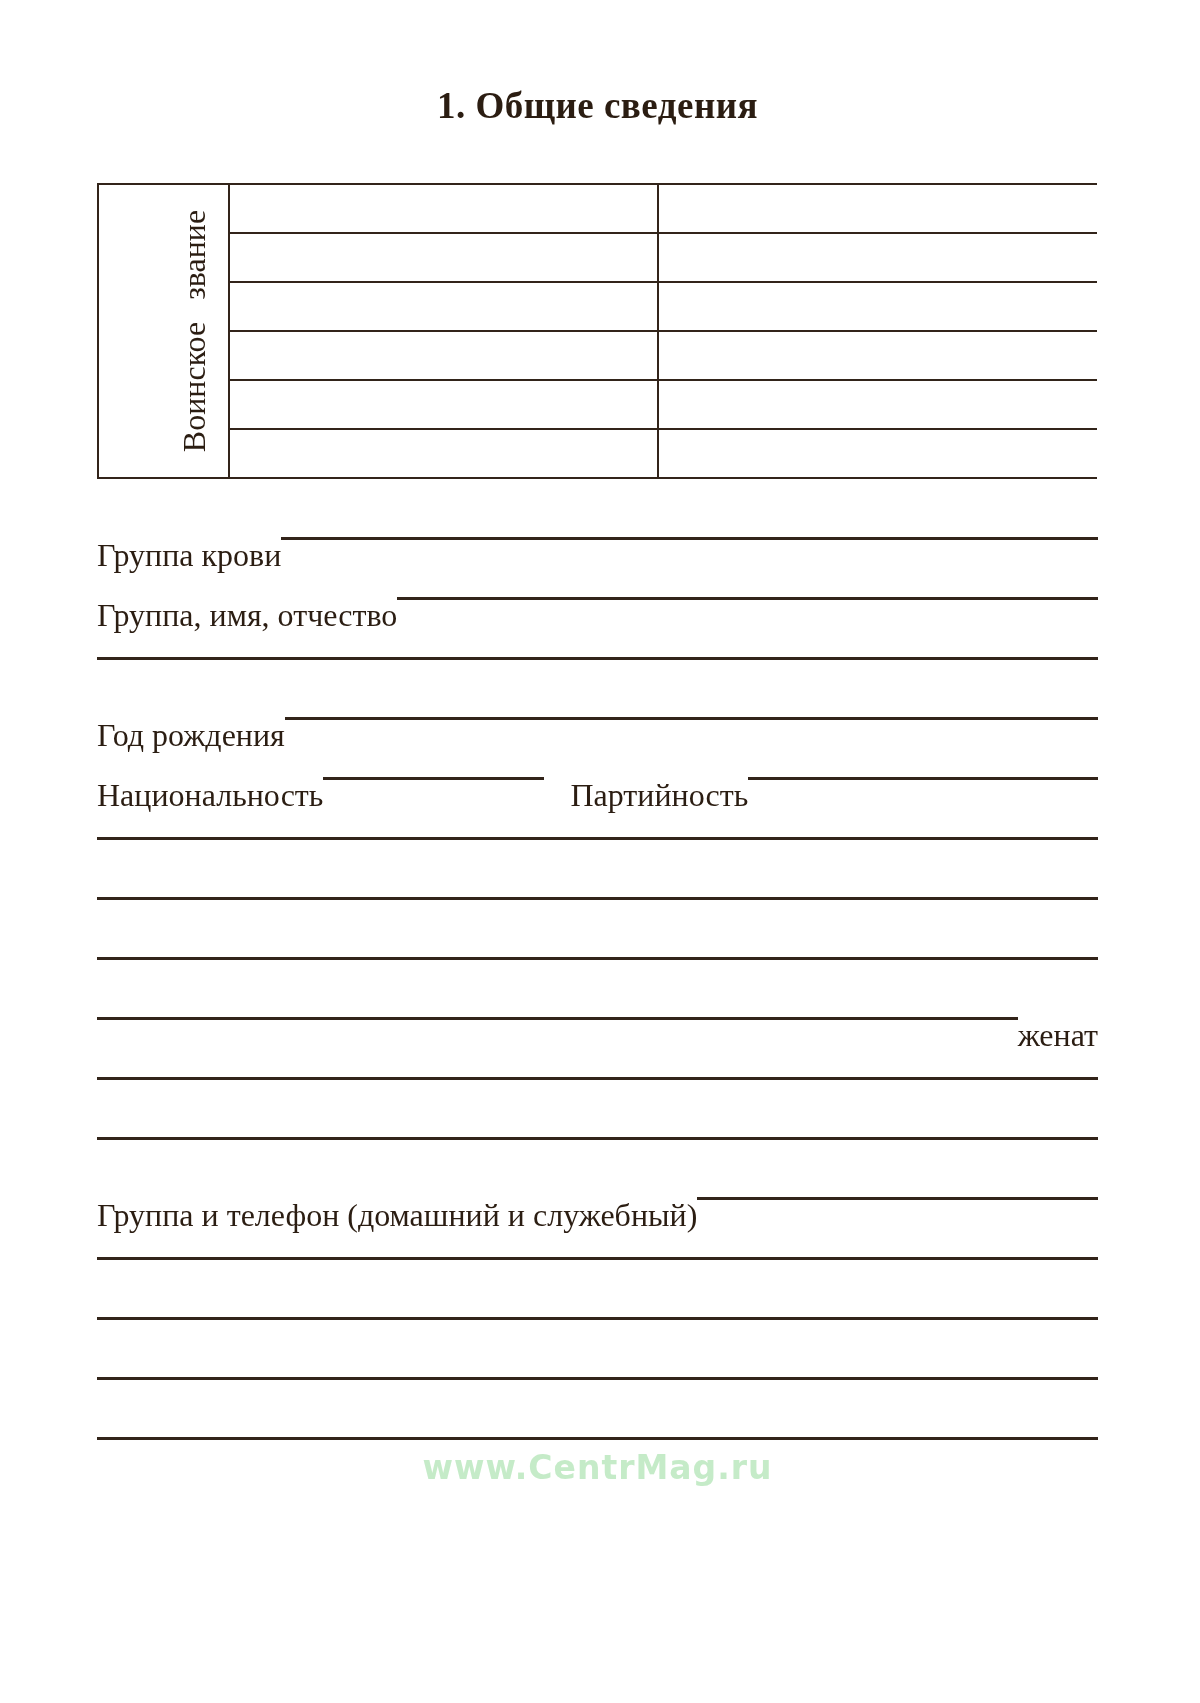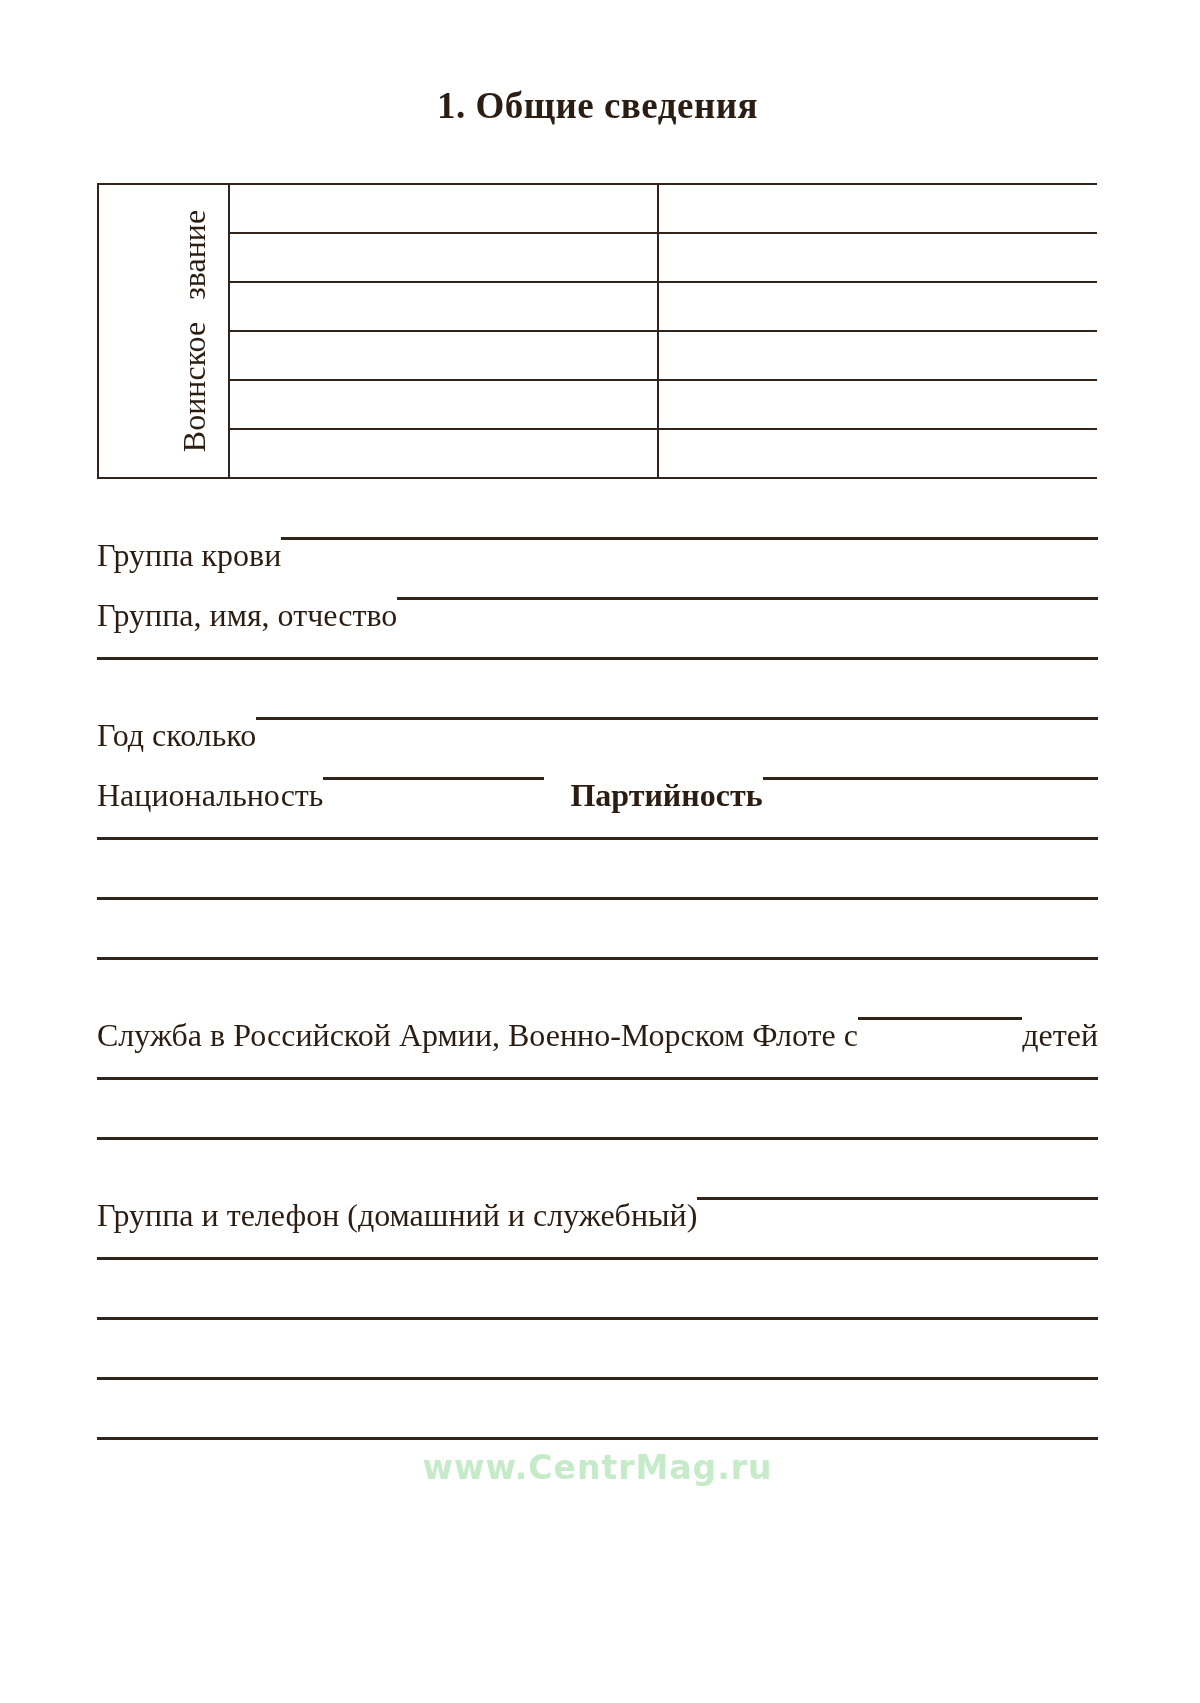--- a/index.html
+++ b/index.html
@@ -80,21 +80,21 @@
   .lbl{
     white-space:nowrap;
     padding-bottom:2px;
   }
   .fill{
     flex:1 1 auto;
     height:0;
     border-bottom:3px solid var(--line);
   }
   .fill.w221{flex:0 0 221px;}
-  .ml{margin-left:26px;font-weight:bold;}
+  .ml{margin-left:26px;}
   .suffix{white-space:nowrap;padding-bottom:2px;}
   
   .watermark{
     position:absolute;
     left:97px;top:1448px;width:1001px;
     text-align:center;
     font-family:"DejaVu Sans","Liberation Sans",sans-serif;
     font-weight:bold;
     font-size:33px;
     letter-spacing:1px;
@@ -150,21 +150,21 @@
     <div class="row">
       <span class="lbl">Группа, имя, отчество</span>
       <span class="fill"></span>
     </div>
 
     <div class="row">
       <span class="fill"></span>
     </div>
 
     <div class="row">
-      <span class="lbl">Год сколько</span>
+      <span class="lbl">Год рождения</span>
       <span class="fill"></span>
     </div>
 
     <div class="row">
       <span class="lbl">Национальность</span>
       <span class="fill w221"></span>
       <span class="lbl ml">Партийность</span>
       <span class="fill"></span>
     </div>
 
@@ -174,23 +174,22 @@
 
     <div class="row">
       <span class="fill"></span>
     </div>
 
     <div class="row">
       <span class="fill"></span>
     </div>
 
     <div class="row">
-      <span class="lbl">Служба в Российской Армии, Военно-Морском Флоте с</span>
-      <span class="fill"></span>
-      <span class="suffix">детей</span>
+      <span class="fill"></span>
+      <span class="suffix">женат</span>
     </div>
 
 
     <div class="row">
       <span class="fill"></span>
     </div>
 
     <div class="row">
       <span class="fill"></span>
     </div>

